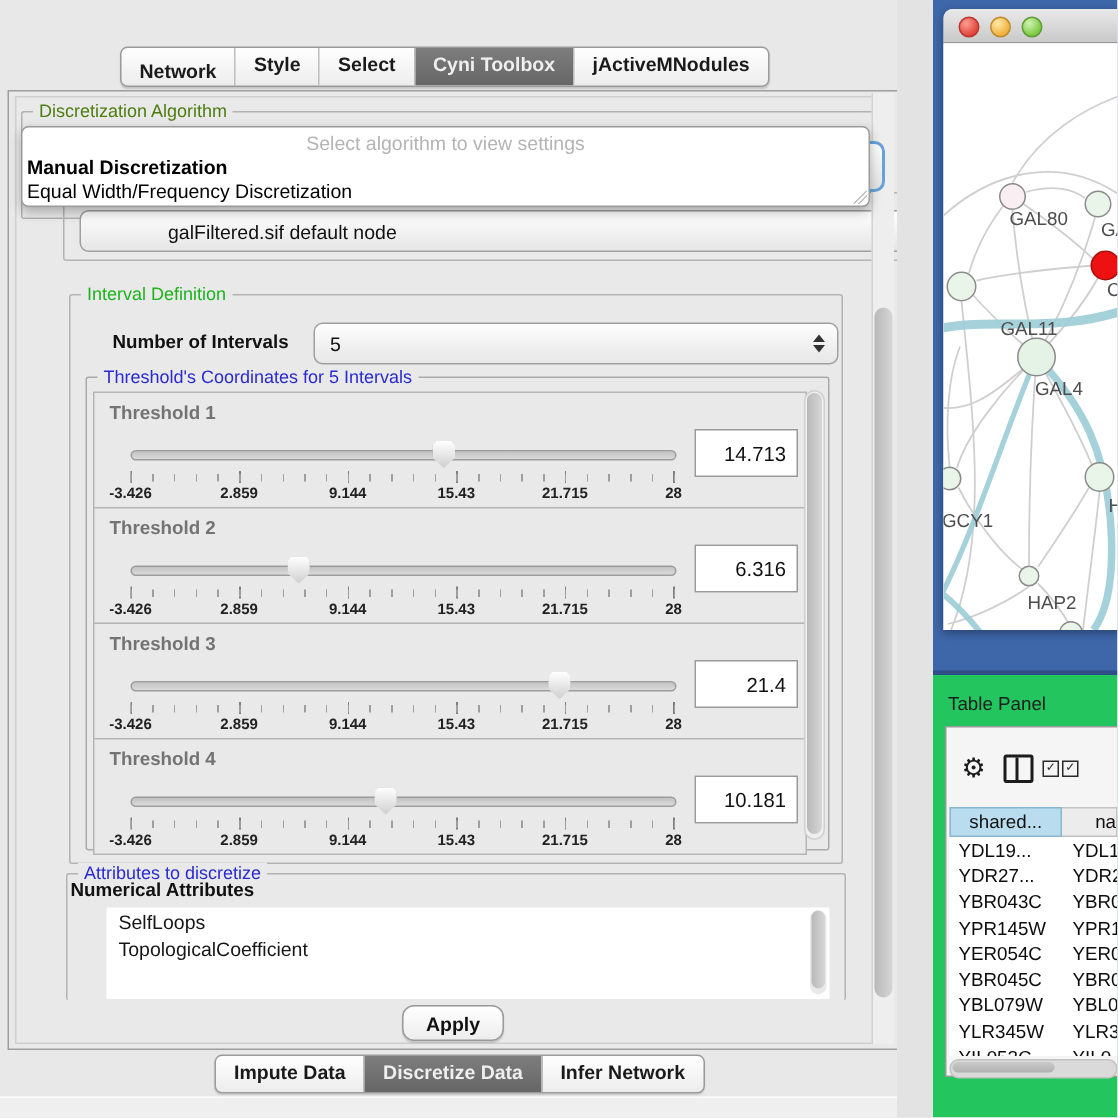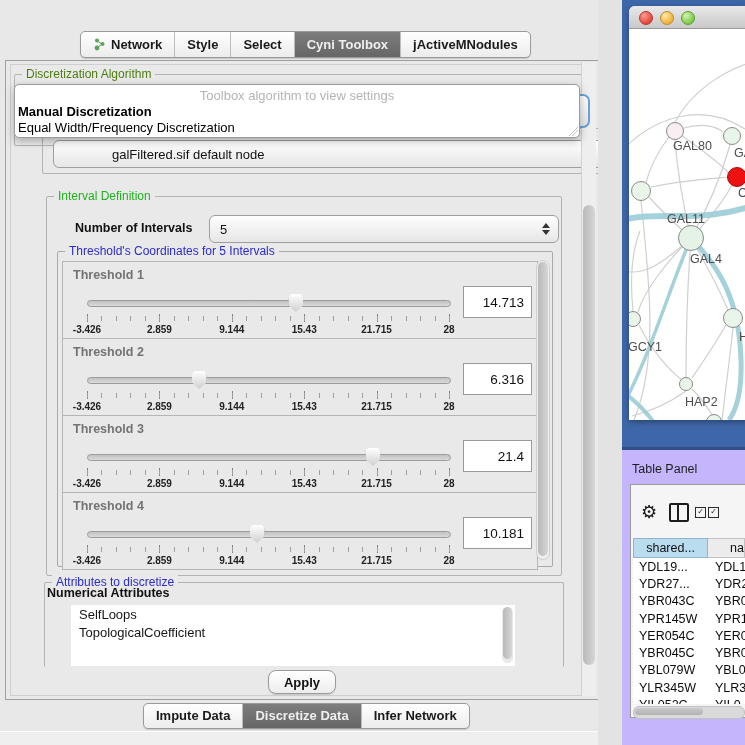--- a/index.html
+++ b/index.html
@@ -8,21 +8,21 @@
 
   
   #titlebar{left:0;top:0;width:622px;height:24px;background:linear-gradient(#f0f0f0,#e4e4e4);}
   #titlebar .title{left:8px;top:4px;font-size:13px;color:#222;}
   #win-float{right:28px;top:7px;width:9px;height:9px;border:1.5px solid #222;border-radius:1px;}
   #win-close{right:8px;top:3px;font-size:13px;font-weight:bold;color:#111;}
 
   .seg-bar{display:flex;border:1px solid #9a9a9a;border-radius:5px;overflow:hidden;
            background:linear-gradient(#ffffff,#ececec);box-shadow:0 1px 1px rgba(0,0,0,.15);}
   .seg{padding:3px 12px 4px;font-size:13px;font-weight:bold;color:#1a1a1a;border-right:1px solid #bdbdbd;
-       display:flex;align-items:center;gap:5px;white-space:nowrap;}
+       display:flex;align-items:center;gap:5px;white-space:nowrap;flex-direction:column;}
   .seg:last-child{border-right:none;}
   .seg.sel{background:linear-gradient(#7d7d7d,#666666);color:#efefef;}
   #top-tabs{left:80px;top:31px;height:25px;}
   #bottom-tabs{left:143px;top:703px;height:24px;}
 
   #content{left:5px;top:60px;width:592px;height:638px;border:1px solid #9e9e9e;background:#e9e9e9;}
   #content-inner{left:4px;top:3px;width:582px;height:630px;border:1px solid #cfcfcf;}
 
   .group{border:1px solid #b3b3b3;border-radius:2px;}
   .group-title{position:absolute;top:-8px;left:7px;background:#e9e9e9;padding:0 4px;font-size:12px;white-space:nowrap;}
@@ -98,21 +98,21 @@
   .light{top:5px;width:12px;height:12px;border-radius:50%;}
   #light-red{left:10px;background:radial-gradient(circle at 35% 30%,#ff9c93,#e1473c 70%);border:1px solid #b8372e;}
   #light-yellow{left:31px;background:radial-gradient(circle at 35% 30%,#ffe9a8,#f0b03c 70%);border:1px solid #c08a2a;}
   #light-green{left:52px;background:radial-gradient(circle at 35% 30%,#d2f3b2,#7cc944 70%);border:1px solid #5f9c33;}
   #net-canvas{left:0;top:23px;width:120px;height:391px;background:#fff;overflow:hidden;}
   .node{position:absolute;border:1px solid #8a8a8a;border-radius:50%;box-sizing:border-box;}
   .node-label{position:absolute;font-size:12.5px;color:#4d4d4d;white-space:nowrap;}
 
   
   #tp-sep{left:0;top:447px;width:123px;height:3px;background:#2f4f86;}
-  #table-panel{left:0;top:450px;width:123px;height:295px;background:#c4b5fd;}
+  #table-panel{left:0;top:450px;width:123px;height:295px;background:#22c55e;}
   #tp-title{left:10px;top:12px;font-size:12.5px;color:#1d1d1d;}
   #tp-inner{left:8px;top:34px;width:114px;height:232px;background:#f5f5f5;border:1px solid #9a9a9a;border-right:none;}
   #tp-toolbar{left:0;top:0;width:100%;height:53px;}
   #gear-icon{left:10px;top:16px;font-size:18px;color:#1b1b1b;}
   #col-icon{left:38px;top:18px;width:16px;height:15px;border:2px solid #1b1b1b;border-radius:2px;}
   #col-icon:before{content:"";position:absolute;left:6px;top:0;width:2px;height:100%;background:#1b1b1b;}
   .chk-icon{top:22px;width:9px;height:9px;border:1.5px solid #2a2a2a;font-size:8px;line-height:8px;color:#2a2a2a;text-align:center;}
   #chk1{left:64px;} #chk2{left:77px;}
   #tp-header{left:2px;top:53px;width:112px;height:20px;display:flex;font-size:12.5px;color:#111;}
   #tp-h1{width:76px;background:#b9ddee;border:1px solid #8ab6cf;display:flex;align-items:center;justify-content:center;}
@@ -166,21 +166,21 @@
   </div>
 
   <div id="algo-combo-behind" class="abs">
     <div class="stepper abs" style="right:2px;top:7px;">
       <div class="tri-up"></div>
         <div class="tri-dn"></div>
     </div>
   </div>
 
   <div id="algo-popup" class="abs">
-    <div class="ph">Toolbox algorithm to view settings</div>
+    <div class="ph">Select algorithm to view settings</div>
     <div class="op1">Manual Discretization</div>
     <div class="op2">Equal Width/Frequency Discretization</div>
     <div id="popup-grip" class="abs"></div>
   </div>
 
   <div class="abs group" style="left:14px;top:128px;width:574px;height:44px;margin-left:28px;">
     <div class="group-title gt-dark">Table Data</div>
     <div class="combo abs" style="left:10px;top:11px;width:555px;height:26px;padding-left:48px;">
       <span class="val">galFiltered.sif default node</span>
       <span class="stepper">
@@ -286,21 +286,21 @@
 
       <div class="abs vscroll" style="right:2px;top:8px;width:12px;height:298px;">
         <div class="vthumb" style="top:1px;height:294px;"></div>
       </div>
     </div>
   </div>
 
   <div class="abs group" style="left:44px;top:582px;width:518px;height:84px;border-bottom:none;">
     <div class="group-title gt-blue">Attributes to discretize</div>
     <div class="abs" style="left:2px;top:3px;font-size:12.5px;font-weight:bold;color:#111;">Numerical Attributes</div>
-    <div id="attr-list" class="abs" style="left:26px;top:22px;width:444px;height:61px;">
+    <div id="attr-list" class="abs" style="left:26px;top:22px;width:482px;height:61px;">
       <div class="attr-item">SelfLoops</div>
       <div class="attr-item">TopologicalCoefficient</div>
       <div class="abs vscroll" style="right:2px;top:2px;width:11px;height:56px;border:none;background:#e9e9e9;">
         <div class="vthumb" style="top:0;height:52px;"></div>
       </div>
     </div>
   </div>
 
   <div class="abs button" style="left:268px;top:670px;width:66px;height:22px;">Apply</div>
 

